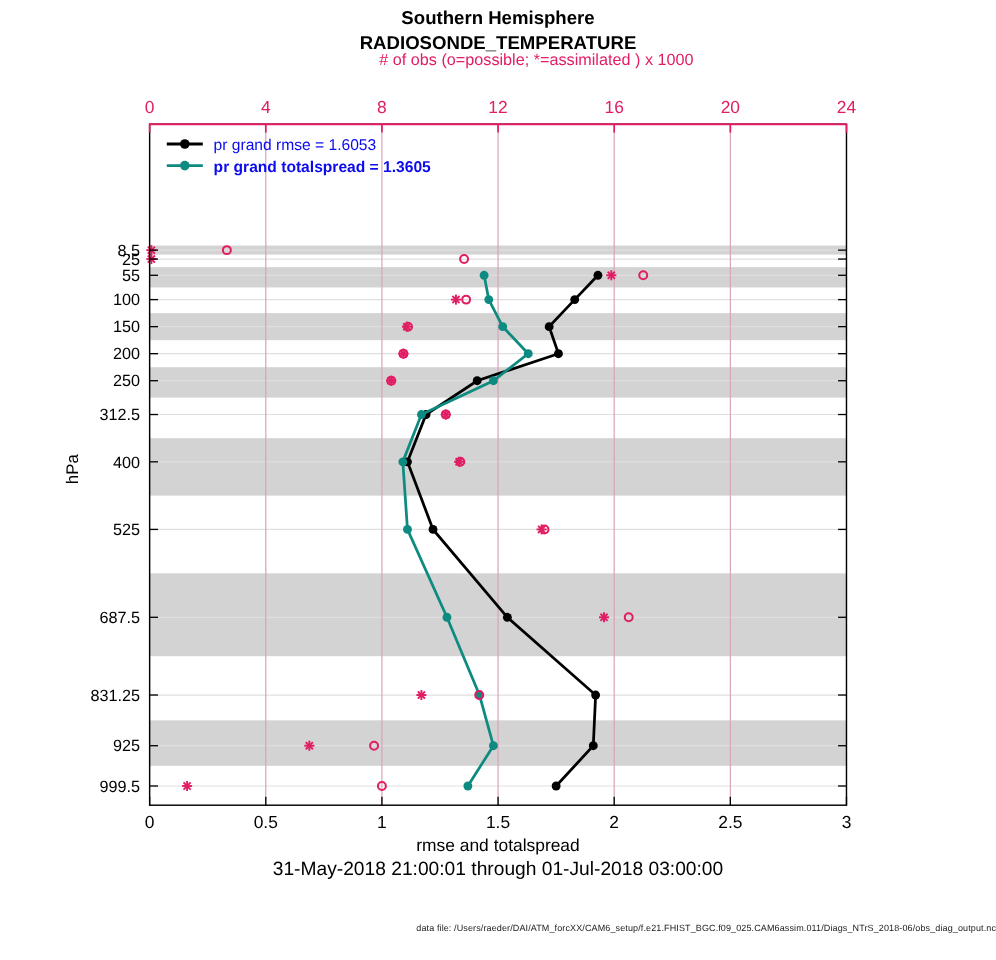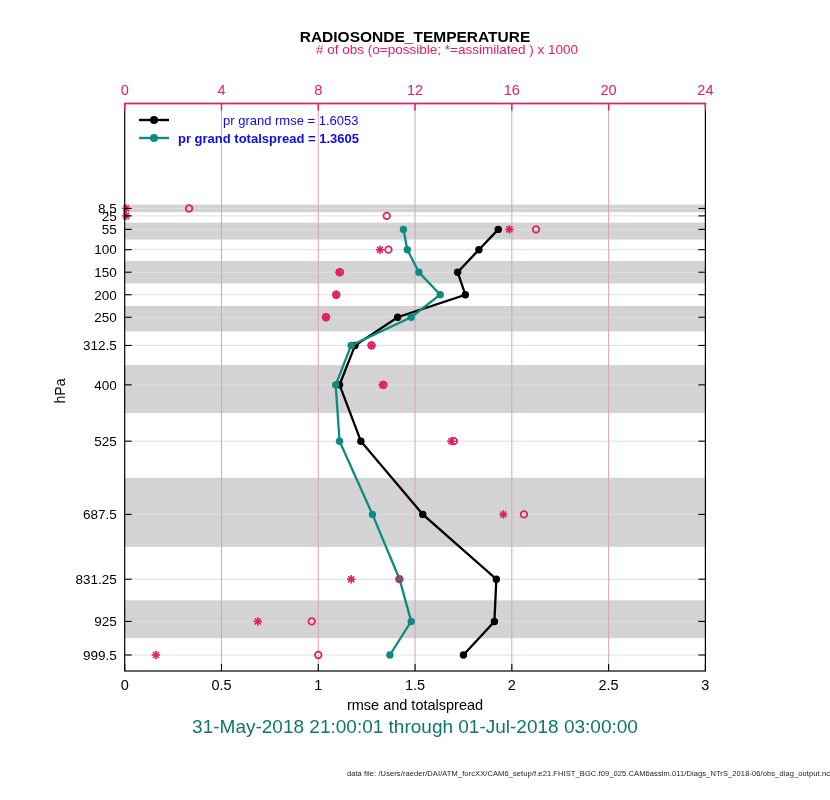--- a/index.html
+++ b/index.html
@@ -9,29 +9,30 @@
   }
   .abs{position:absolute;}
   .ctr{left:0;width:830px;text-align:center;}
   .title-line{font-weight:bold;font-size:15.5px;color:#000;}
   .obs-label{font-size:13.5px;}
   .legend-entry{position:absolute;display:flex;align-items:center;height:16px;}
   .legend-swatch{margin-right:8px;}
   .legend-text{font-size:13px;color:#0b0bee;white-space:nowrap;}
   .ylab{transform:rotate(-90deg);transform-origin:center;font-size:14px;color:#000;}
   .xlab{font-size:14.5px;color:#000;}
-  .subtitle{font-size:19px;color:#0f766e;}
+  .subtitle{font-size:16px;color:#000000;}
   .footer{font-size:7.5px;color:#222;letter-spacing:0.1px;text-align:right;}
   svg text{font-family:"Liberation Sans","DejaVu Sans",sans-serif;}
 </style>
 </head>
 <body>
 
 <div id="fig">
 
+  <div class="abs ctr title-line" style="top:7px;">Southern Hemisphere</div>
   <div class="abs ctr title-line" style="top:28px;">RADIOSONDE_TEMPERATURE</div>
 
   <div class="abs ctr obs-label" style="top:42px;color:#E11D63;padding-left:32px;"># of obs (o=possible; *=assimilated ) x 1000</div>
 
   <svg id="plot" class="abs" style="left:0;top:0;" width="830" height="800">
       <g>
         <rect x="124.7" y="204.61719866603144" width="580.6999999999999" height="7.5477409877719595" fill="#d3d3d3"></rect>
         <rect x="124.7" y="222.6416547562331" width="580.6999999999999" height="16.897927584564087" fill="#d3d3d3"></rect>
         <rect x="124.7" y="260.9436239479117" width="580.6999999999999" height="22.53057011275206" fill="#d3d3d3"></rect>
         <rect x="124.7" y="306.0047641734159" width="580.6999999999999" height="25.346891376846088" fill="#d3d3d3"></rect>
@@ -239,21 +240,21 @@
         <text x="124.7" y="94.5" text-anchor="middle" font-size="14.5px" fill="#E11D63">0</text>
         <text x="221.48333333333332" y="94.5" text-anchor="middle" font-size="14.5px" fill="#E11D63">4</text>
         <text x="318.26666666666665" y="94.5" text-anchor="middle" font-size="14.5px" fill="#E11D63">8</text>
         <text x="415.04999999999995" y="94.5" text-anchor="middle" font-size="14.5px" fill="#E11D63">12</text>
         <text x="511.83333333333326" y="94.5" text-anchor="middle" font-size="14.5px" fill="#E11D63">16</text>
         <text x="608.6166666666667" y="94.5" text-anchor="middle" font-size="14.5px" fill="#E11D63">20</text>
         <text x="705.4" y="94.5" text-anchor="middle" font-size="14.5px" fill="#E11D63">24</text>
       </g>
     </svg>
 
-  <div class="legend-entry" style="left:138px;top:112px;gap:45px;">
+  <div class="legend-entry" style="left:138px;top:112px;">
     <svg class="legend-swatch" width="32" height="10">
       <line x1="1" y1="5" x2="31" y2="5" stroke-width="2.4" id="lg-line-0" stroke="#000000"></line>
       <circle cx="16" cy="5" r="4" id="lg-dot-0" fill="#000000"></circle>
     </svg>
     <span class="legend-text" style="color: rgb(11, 11, 238);">pr grand rmse = 1.6053</span>
   </div>
   <div class="legend-entry" style="left:138px;top:130px;font-weight:bold;">
     <svg class="legend-swatch" width="32" height="10">
       <line x1="1" y1="5" x2="31" y2="5" stroke-width="2.4" id="lg-line-1" stroke="#0E8B80"></line>
       <circle cx="16" cy="5" r="4" id="lg-dot-1" fill="#0E8B80"></circle>

